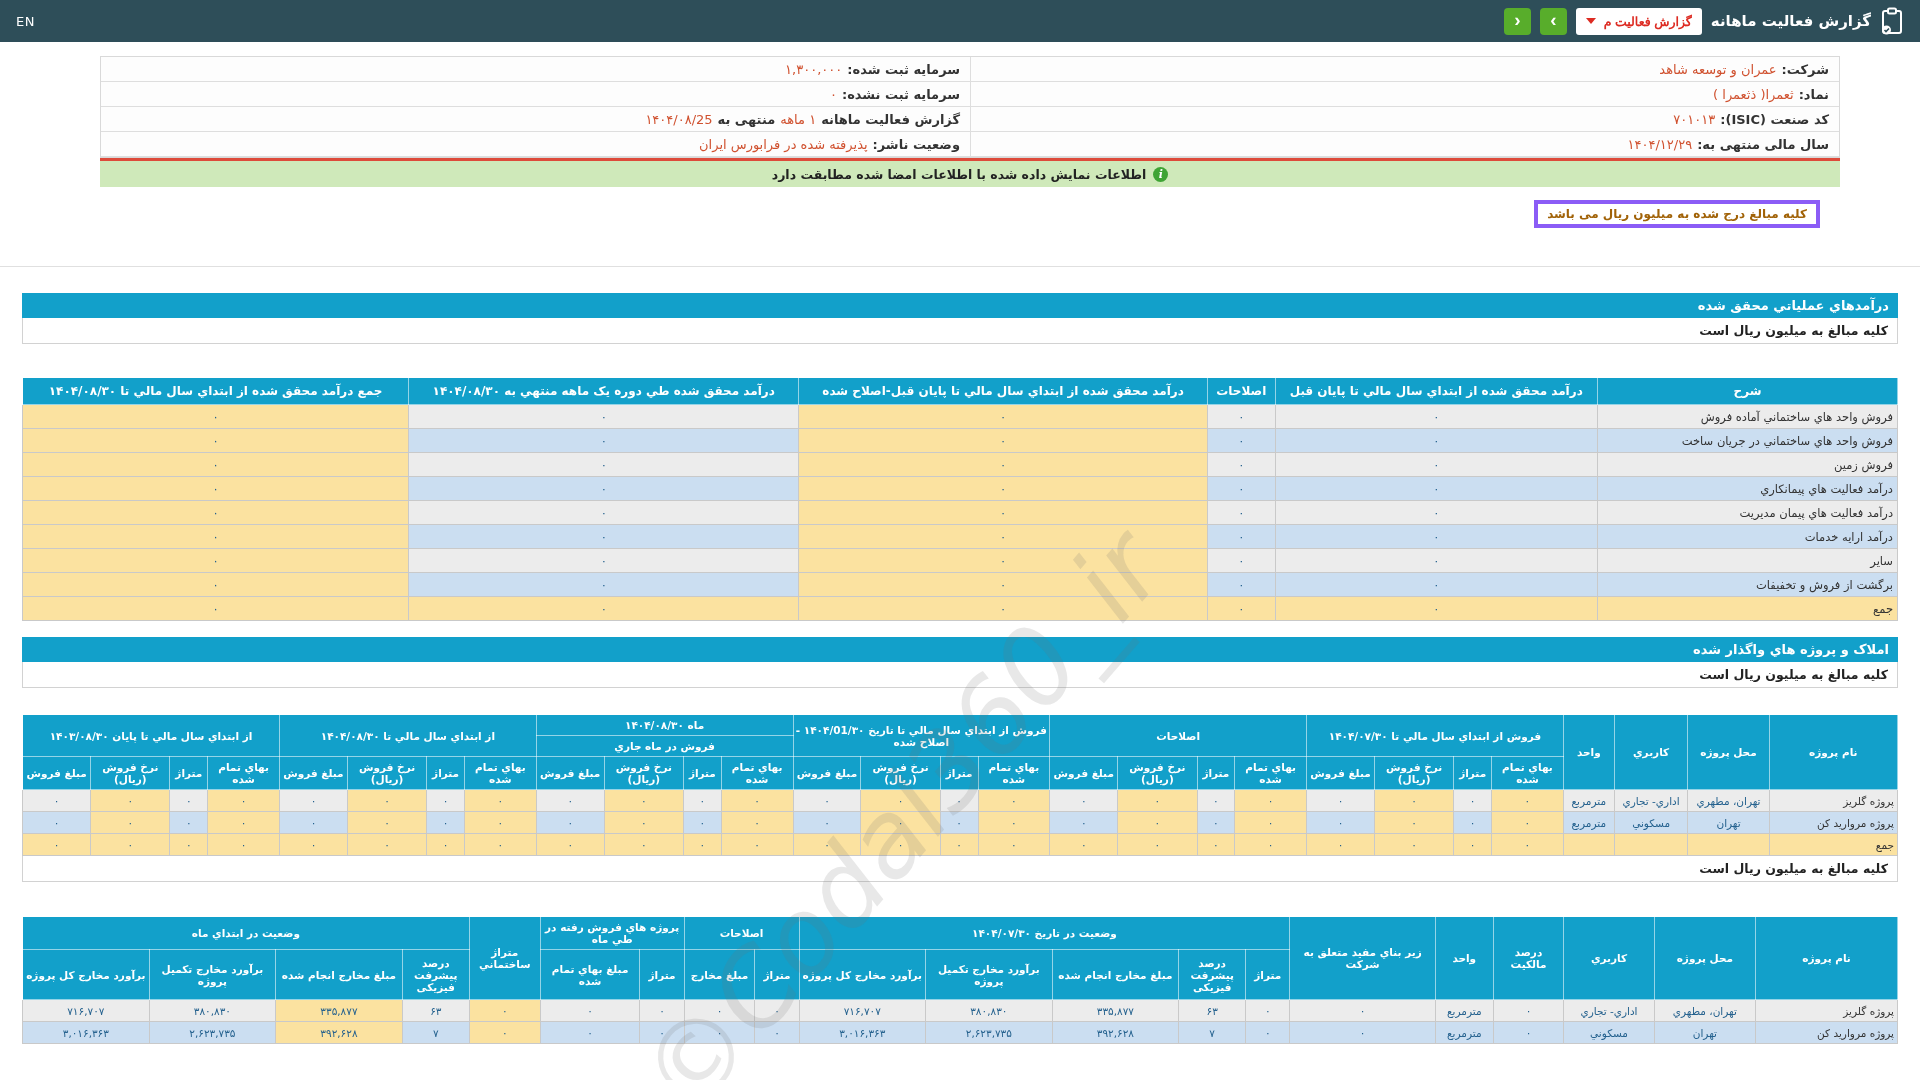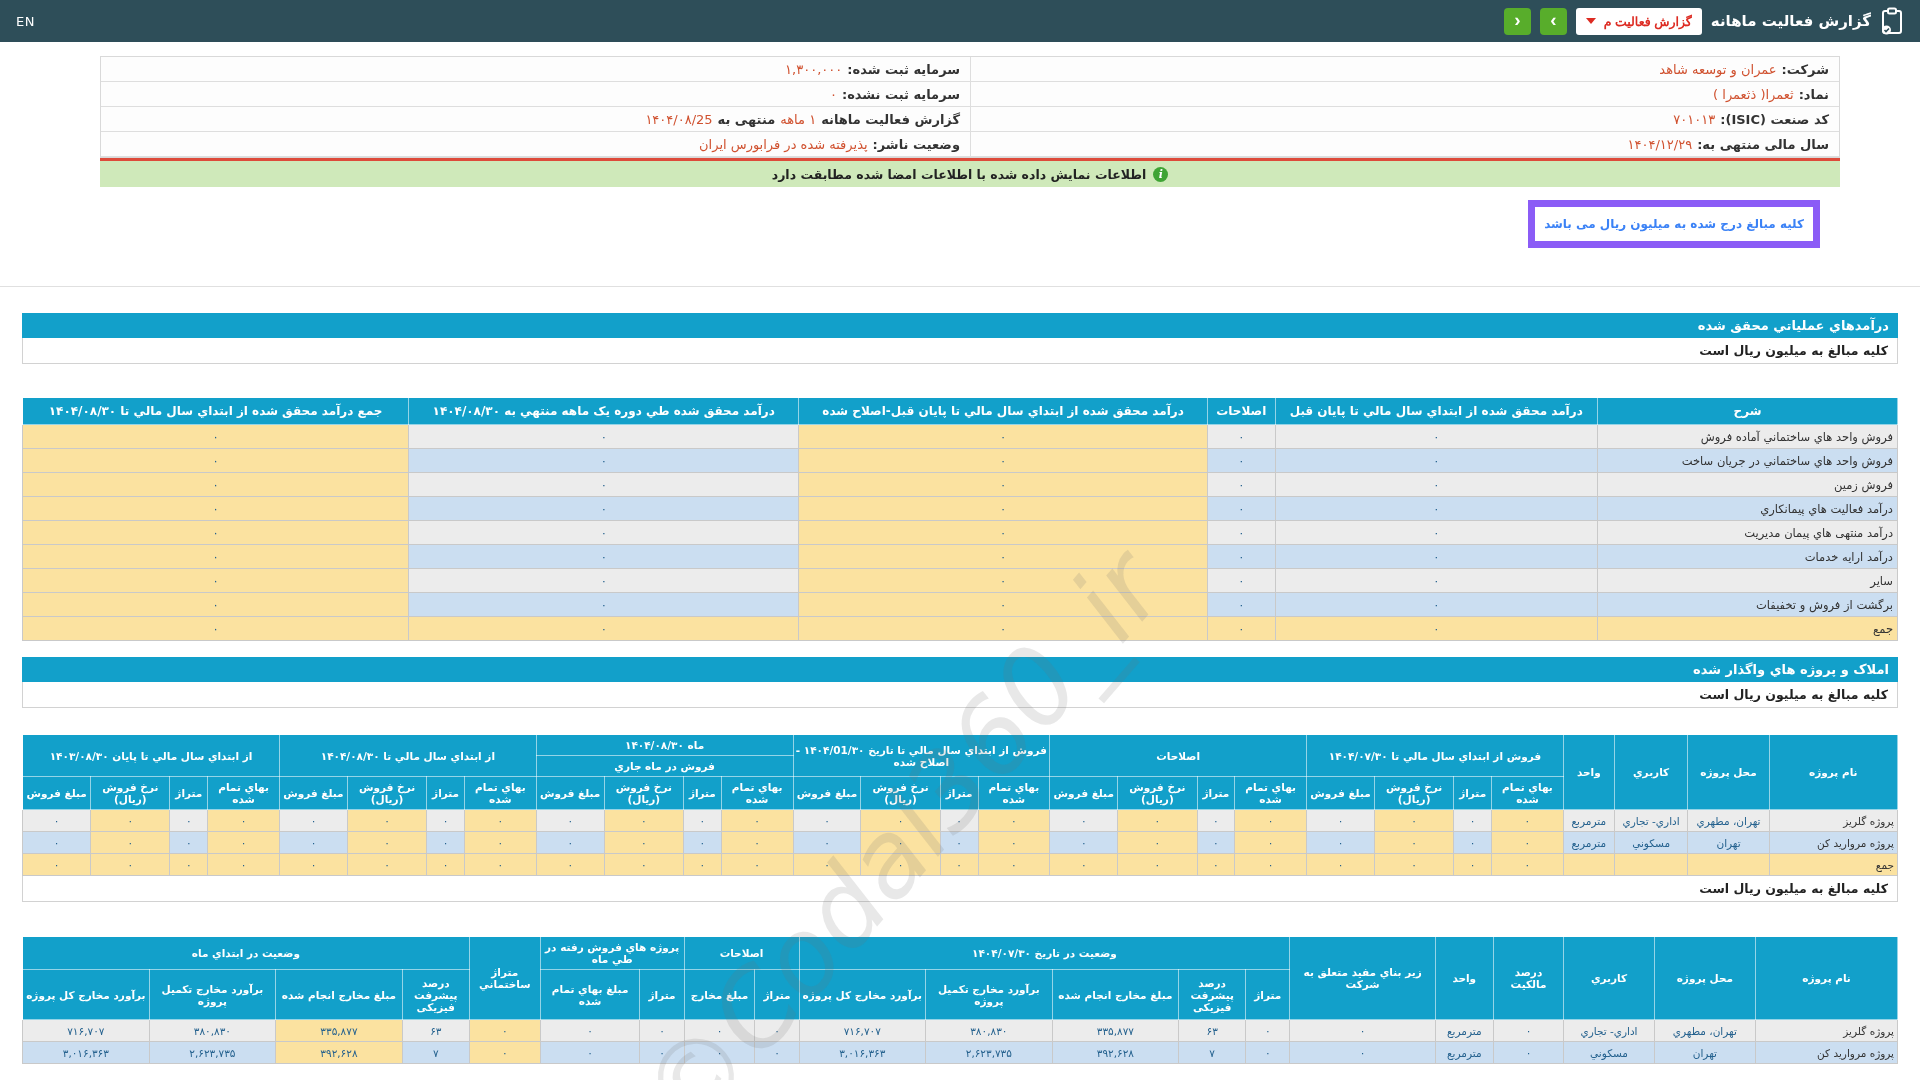--- a/index.html
+++ b/index.html
@@ -30,22 +30,22 @@
   .info-label { color: #333; font-weight: bold; }
   .info-value { color: #d0512f; }
   .redline { height: 3px; background: #dd4a3a; margin: 0 80px 0 100px; }
   .banner { margin: 0 80px 0 100px; background: #cfe9ba; height: 26px; display: flex;
     align-items: center; justify-content: center; gap: 7px; font-size: 12.5px;
     font-weight: bold; color: #222; }
   .info-icon { width: 15px; height: 15px; border-radius: 50%; background: #3fa435; color: #fff;
     font-size: 11px; font-weight: bold; display: inline-flex; align-items: center;
     justify-content: center; font-family: "DejaVu Serif", serif; font-style: italic; }
   .amounts-wrap { margin: 13px 100px 0; }
-  .amounts-box { width: fit-content; margin-left: auto; border: 7px solid #8b5cf6;
-    background: #fff; padding: 10px 9px; font-size: 12px; font-weight: bold; color: #3b82f6; }
+  .amounts-box { width: fit-content; margin-left: auto; border: 4px solid #8b5cf6;
+    background: #fff; padding: 3px 9px; font-size: 12px; font-weight: bold; color: #a16207; }
   .divider { border: none; border-top: 1px solid #e0e0e0; margin-top: 38px; }
 
   
   .content { margin: 0 22px; position: relative; }
   .secbar { background: #12a0ca; color: #fff; font-weight: bold; font-size: 13px;
     padding: 5px 9px; }
   .secbar.m1 { margin-top: 26px; } .secbar.m2 { margin-top: 16px; } .secbar.m3 { margin-top: 18px; }
   .noterow { border: 1px solid #d2d2d2; border-top: none; background: #fff; font-weight: bold;
     font-size: 12.5px; color: #222; padding: 5px 9px; }
 
@@ -198,21 +198,21 @@
         </tr>
         <tr>
           <td class="b lbl">درآمد فعالیت هاي پیمانکاري</td>
           <td class="b">۰</td>
           <td class="b">۰</td>
           <td class="y">۰</td>
           <td class="b">۰</td>
           <td class="y">۰</td>
         </tr>
         <tr>
-          <td class="g lbl">درآمد منتهی هاي پیمان مدیریت</td>
+          <td class="g lbl">درآمد فعالیت هاي پیمان مدیریت</td>
           <td class="g">۰</td>
           <td class="g">۰</td>
           <td class="y">۰</td>
           <td class="g">۰</td>
           <td class="y">۰</td>
         </tr>
         <tr>
           <td class="b lbl">درآمد ارایه خدمات</td>
           <td class="b">۰</td>
           <td class="b">۰</td>

